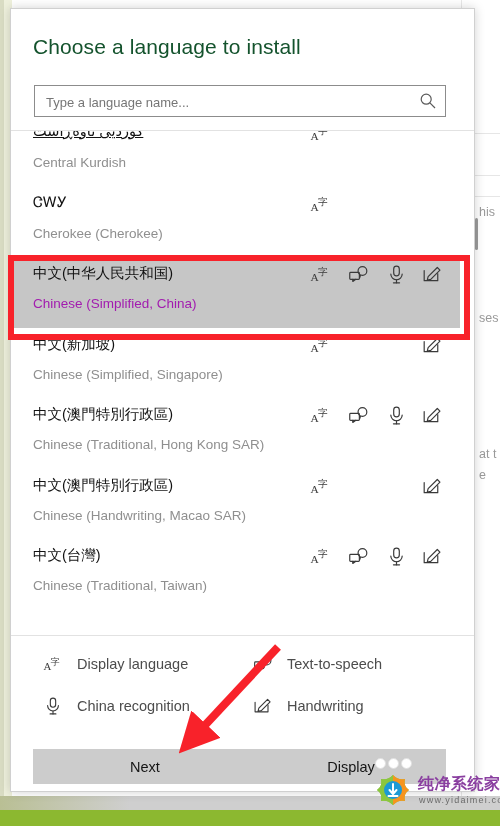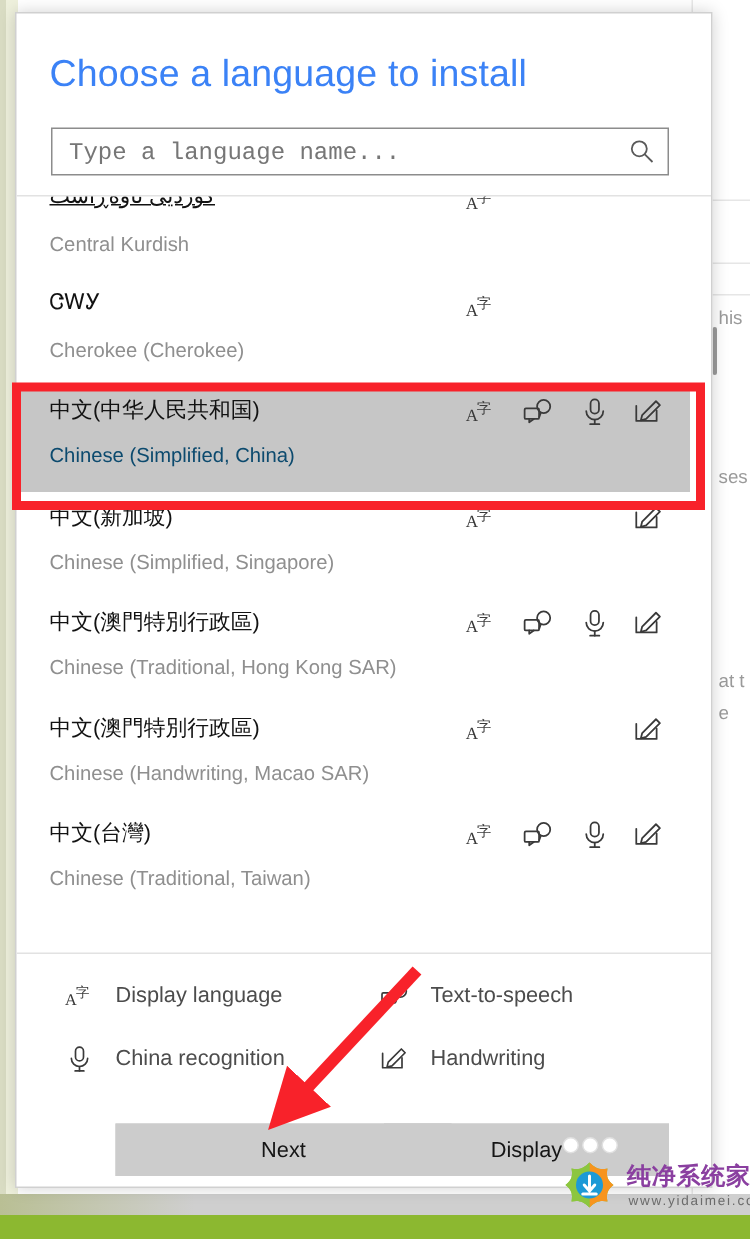--- a/index.html
+++ b/index.html
@@ -89,44 +89,44 @@
     border: 1px solid #d0d0d0;
     box-shadow: 0 0 10px rgba(0,0,0,0.18);
     box-sizing: border-box;
     overflow: hidden;
   }
 
   .dlg-title {
     position: absolute;
     left: 22px;
     top: 26px;
-    font-size: 25px;
-    color: #3b82f6;
+    font-size: 21px;
+    color: #14532d;
     letter-spacing: .1px;
   }
 
   .search-wrap {
     position: absolute;
     left: 23px;
     top: 76px;
     width: 412px;
     height: 32px;
     border: 1px solid #8c8c8c;
     background: #ffffff;
     box-sizing: border-box;
   }
   .search-input {
     position: absolute;
     left: 9px; top: 0;
     width: 370px; height: 30px;
     border: 0;
     outline: none;
     background: transparent;
-    font-family: Liberation Mono, monospace;
-    font-size: 16px;
+    font-family: Liberation Sans, sans-serif;
+    font-size: 13px;
     color: #b91c1c;
   }
   .search-input::placeholder { color: #767676; }
   .search-icon {
     position: absolute;
     right: 8px;
     top: 6px;
     width: 18px; height: 18px;
     color: #5a5a5a;
   }
@@ -165,21 +165,21 @@
   }
   .lang-native.rtl { direction: rtl; text-decoration: underline; }
   .lang-eng {
     position: absolute;
     left: 22px;
     top: 38px;
     font-size: 13.5px;
     color: #8f8f8f;
     white-space: nowrap;
   }
-  .lang-row.selected .lang-eng { color: #0c4a6e; }
+  .lang-row.selected .lang-eng { color: #a21caf; }
   .feat-icons {
     position: absolute;
     right: 12px;
     top: 6px;
     width: 138px;
     height: 24px;
   }
   .feat-slot {
     position: absolute;
     width: 22px;
@@ -228,21 +228,21 @@
     position: absolute;
     top: 0;
     height: 35px;
     background: #cccccc;
     border: 1px solid #cccccc;
     color: #151515;
     font-family: inherit;
     font-size: 14.5px;
     cursor: pointer;
   }
-  #next-btn   { left: 22px;  width: 224px; margin-left: 44px; }
+  #next-btn   { left: 22px;  width: 224px; }
   #cancel-btn { left: 245px; width: 190px; }
 
   
   .anno-box {
     position: absolute;
     left: 8px;
     top: 255px;
     width: 462px;
     height: 85px;
     border: 6px solid #f8222a;

